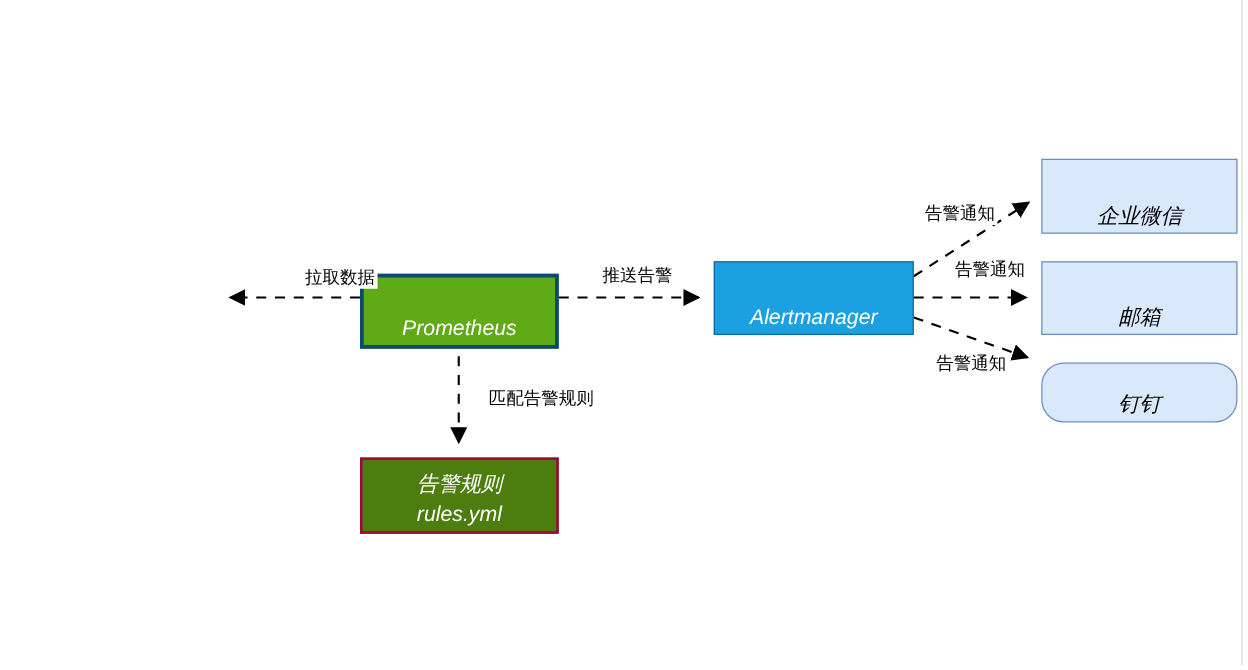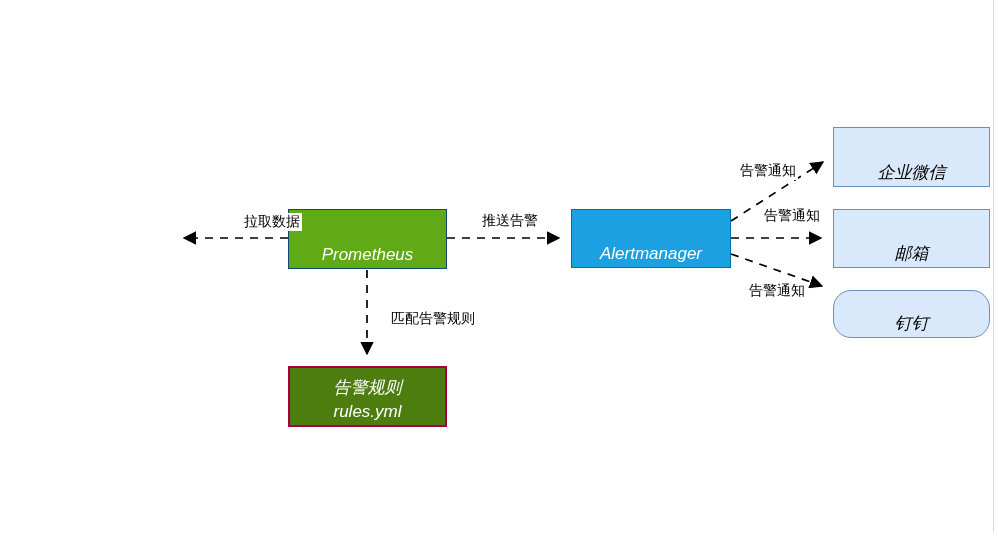--- a/index.html
+++ b/index.html
@@ -26,22 +26,22 @@
     font-size: 17px;
     line-height: 1.45;
     white-space: nowrap;
     font-style: italic;
   }
   .node-host {
     left: 10px; top: 207px; width: 161px; height: 62px;
     background: #FFF2CC; border: 1px solid #D6B656; color: #000000;
   }
   .node-prometheus {
-    left: 288px; top: 209px; width: 159px; height: 60px;
-    background: #60A917; border: 1px solid #0c4a6e; color: #ffffff;
+    left: 288px; top: 219px; width: 159px; height: 60px;
+    background: #60A917; border: 3px solid #0c4a6e; color: #ffffff;
   }
   .node-alertmanager {
     left: 571px; top: 209px; width: 160px; height: 59px;
     background: #1BA1E2; border: 1px solid #006EAF; color: #ffffff;
   }
   .node-rules {
     left: 288px; top: 366px; width: 159px; height: 61px;
     background: #4d7c0f; border: 2px solid #A50040; color: #ffffff;
   }
   .node-channel {

